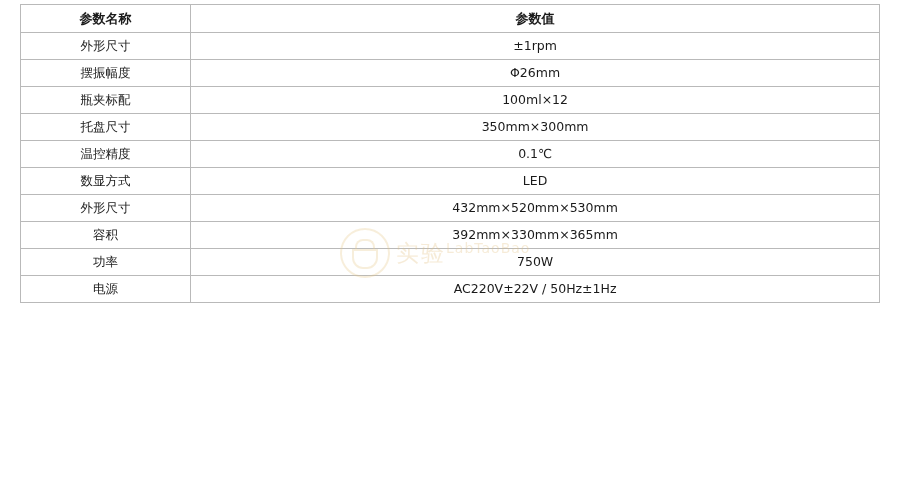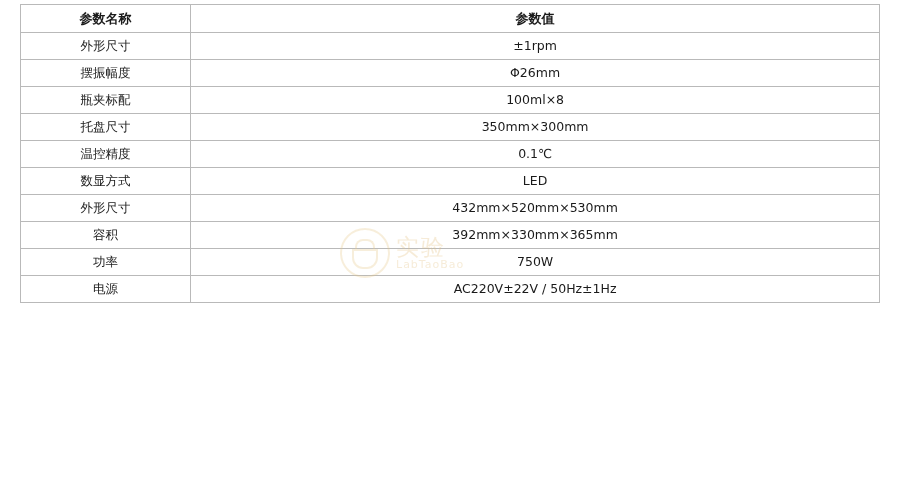--- a/index.html
+++ b/index.html
@@ -88,31 +88,31 @@
     left: 50%;
     top: 19px;
     transform: translateX(-50%);
     width: 22px;
     height: 16px;
     border: 2px solid #e8c98a;
     border-radius: 0 0 11px 11px;
   }
   .wm-text {
     display: flex;
-    flex-direction: column;
+    flex-direction: row;
     line-height: 1.05;
   }
   .wm-cn {
     font-size: 23px;
     color: #e3c07f;
     letter-spacing: 2px;
     font-family: "DejaVu Sans", "Liberation Sans", sans-serif;
   }
   .wm-en {
-    font-size: 11px;
+    font-size: 14px;
     color: #e3c07f;
     letter-spacing: 1px;
   }
 </style>
 </head>
 <body>
 
 <div class="spec-wrap">
   <table class="spec-table">
     <colgroup>
@@ -127,21 +127,21 @@
       <tr>
         <td>外形尺寸</td>
         <td>±1rpm</td>
       </tr>
       <tr>
         <td>摆振幅度</td>
         <td>Φ26mm</td>
       </tr>
       <tr>
         <td>瓶夹标配</td>
-        <td>100ml×8</td>
+        <td>100ml×12</td>
       </tr>
       <tr>
         <td>托盘尺寸</td>
         <td>350mm×300mm</td>
       </tr>
       <tr>
         <td>温控精度</td>
         <td>0.1℃</td>
       </tr>
       <tr>

